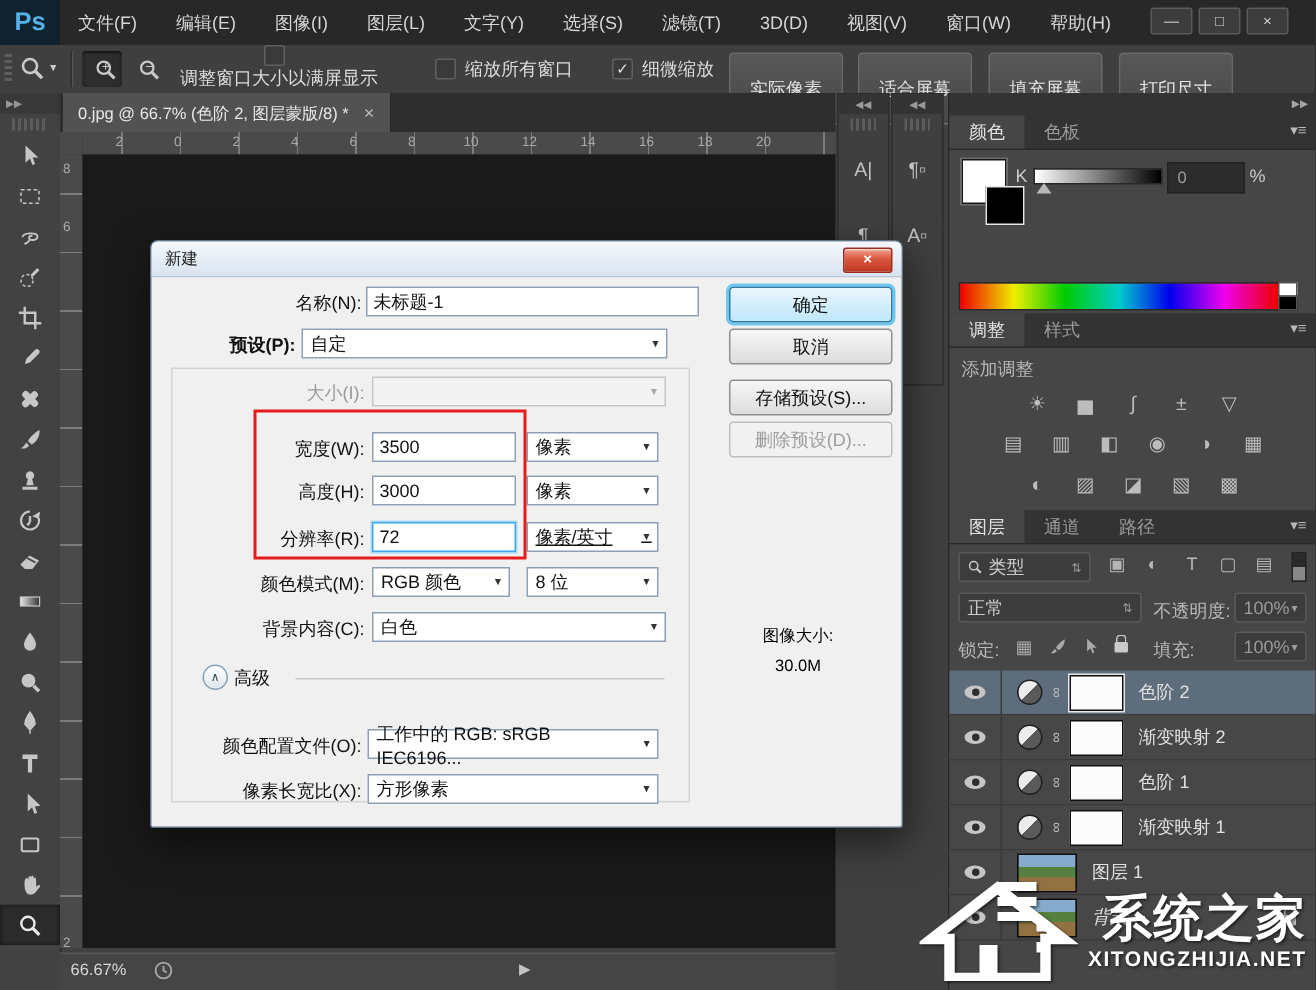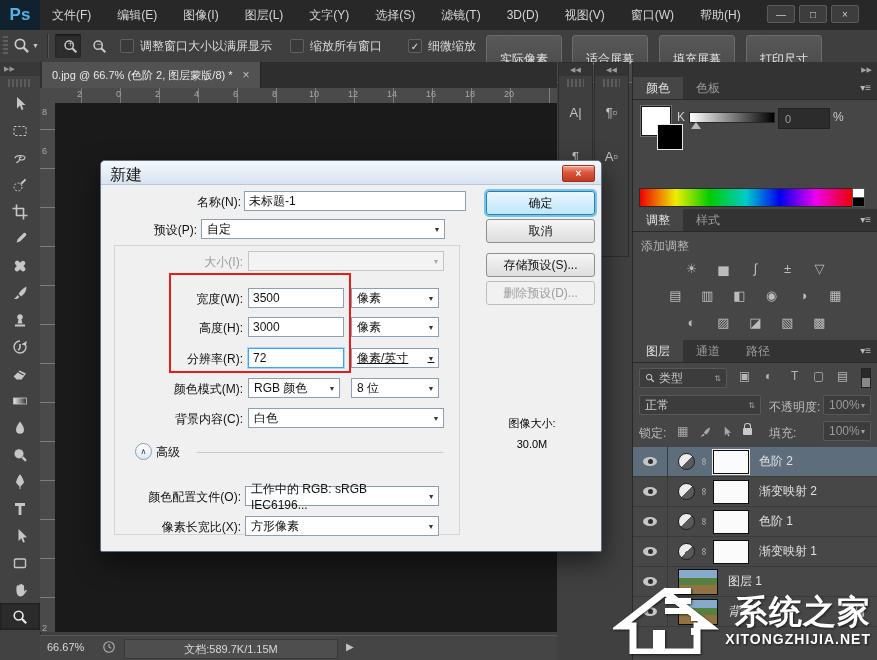--- a/index.html
+++ b/index.html
@@ -95,21 +95,21 @@
   .lthumb{width:38px;height:24px;border:1px solid #0e0e0e;margin-left:10px;
           background:linear-gradient(180deg,#86aacb 0 34%,#55803f 34% 62%,#927242 62%);}
   .lname{color:#e0e0e0;font-size:12px;margin-left:10px;}
   .locki{width:9px;height:7px;background:#c9c9c9;border-radius:1px;position:relative;}
   .locki::before{content:"";position:absolute;left:1px;top:-5px;width:5px;height:4px;border:1.5px solid #c9c9c9;border-bottom:none;border-radius:3px 3px 0 0;}
   
   .dialog{position:absolute;left:100px;top:160px;width:500px;height:390px;background:#f0f0f0;
           border:1px solid #5f7186;border-radius:5px 5px 2px 2px;box-shadow:2px 10px 26px rgba(0,0,0,.55);}
   .dtitle{position:absolute;left:0;top:0;width:100%;height:24px;border-radius:4px 4px 0 0;
           background:linear-gradient(#f4f8fc,#d8e3f0);border-bottom:1px solid #b9c6d8;box-sizing:border-box;}
-  .dtitle .t{position:absolute;left:9px;top:4px;font-size:16px;color:#1a1a1a;}
+  .dtitle .t{position:absolute;left:9px;top:4px;font-size:11px;color:#1a1a1a;}
   .dclose{position:absolute;right:6px;top:4px;width:31px;height:15px;border-radius:2px;border:1px solid #993020;
           background:linear-gradient(#f2a492,#d9553c 45%,#c03a22);color:#fff;font-size:10px;font-weight:bold;
           display:flex;align-items:center;justify-content:center;box-shadow:inset 0 1px 0 rgba(255,255,255,.5);}
   .dlabel{position:absolute;width:140px;text-align:right;font-size:12px;color:#111;}
   .dinput{position:absolute;height:20px;background:#fff;border:1px solid #8ba0b5;font-size:12px;color:#111;
           box-sizing:border-box;padding:0 4px;font-family:"Liberation Sans","DejaVu Sans",sans-serif;}
   .dcombo{position:absolute;height:20px;background:#fff;border:1px solid #8ba0b5;font-size:12px;color:#111;
           box-sizing:border-box;display:flex;align-items:center;padding-left:5px;}
   .dcombo .arr{margin-left:auto;width:14px;font-size:7px;color:#333;text-align:center;}
   .dcombo.dis{background:#f3f3f3;border-color:#c6c6c6;color:#9a9a9a;}
@@ -251,21 +251,21 @@
           <use href="#i-zoom"></use>
         </svg>
         <span style="font-size:9px;margin-left:-10px;margin-top:-4px;">+</span>
     </div>
     <div class="obtn-ico" style="left:84px;">
       <svg width="15" height="15" viewBox="0 0 16 16">
           <use href="#i-zoom"></use>
         </svg>
         <span style="font-size:9px;margin-left:-10px;margin-top:-4px;">−</span>
     </div>
-    <div class="cbwrap" style="left:120px;">
+    <div class="cbwrap" style="left:120px;flex-direction:column;">
       <span class="cbox"></span>
       <span>调整窗口大小以满屏显示</span>
     </div>
     <div class="cbwrap" style="left:290px;">
       <span class="cbox"></span>
       <span>缩放所有窗口</span>
     </div>
     <div class="cbwrap" style="left:408px;">
       <span class="cbox">✓</span>
       <span>细微缩放</span>
@@ -409,23 +409,20 @@
     <span style="top:520px;">2</span>
   </div>
   <div class="canvas"></div>
 
   <div class="statusbar">
     <span class="abs" style="left:7px;top:5px;">66.67%</span>
     <span class="abs" style="left:62px;top:4px;color:#a8a8a8;">
       <svg width="14" height="14" viewBox="0 0 16 16">
           <use href="#i-clock"></use>
         </svg></span>
-    <div class="docbox">
-      <span>文档:589.7K/1.15M</span>
-    </div>
     <span class="abs" style="left:306px;top:5px;color:#c2c2c2;font-size:10px;">▶</span>
   </div>
 
   <div class="ccol" style="left:558px;">
     <div class="hd">◀◀</div>
     <div class="tb-grip"></div>
     <div class="ic">A|</div>
     <div class="ic">¶</div>
   </div>
   <div class="ccol" style="left:594px;">
@@ -604,21 +601,21 @@
   <div class="dialog">
     <div class="dtitle">
       <span class="t">新建</span>
       <div class="dclose">×</div>
     </div>
 
     <span class="dlabel" style="left:0;top:33px;">名称(N):</span>
     <input class="dinput" style="left: 143px; top: 30px; width: 222px;" value="未标题-1">
     <div class="dbtn focus" style="left:385px;top:30px;">确定</div>
 
-    <span class="dlabel" style="left:-44px;top:61px;">预设(P):</span>
+    <span class="dlabel" style="left:-44px;top:61px;font-weight:bold;">预设(P):</span>
     <div class="dcombo" style="left:100px;top:58px;width:244px;">
       <span>自定</span>
         <span class="arr">▼</span>
     </div>
     <div class="dbtn" style="left:385px;top:58px;">取消</div>
 
     <div class="dframe"></div>
 
     <span class="dlabel" style="left:2px;top:93px;color:#9a9a9a;">大小(I):</span>
     <div class="dcombo dis" style="left:147px;top:90px;width:196px;">

